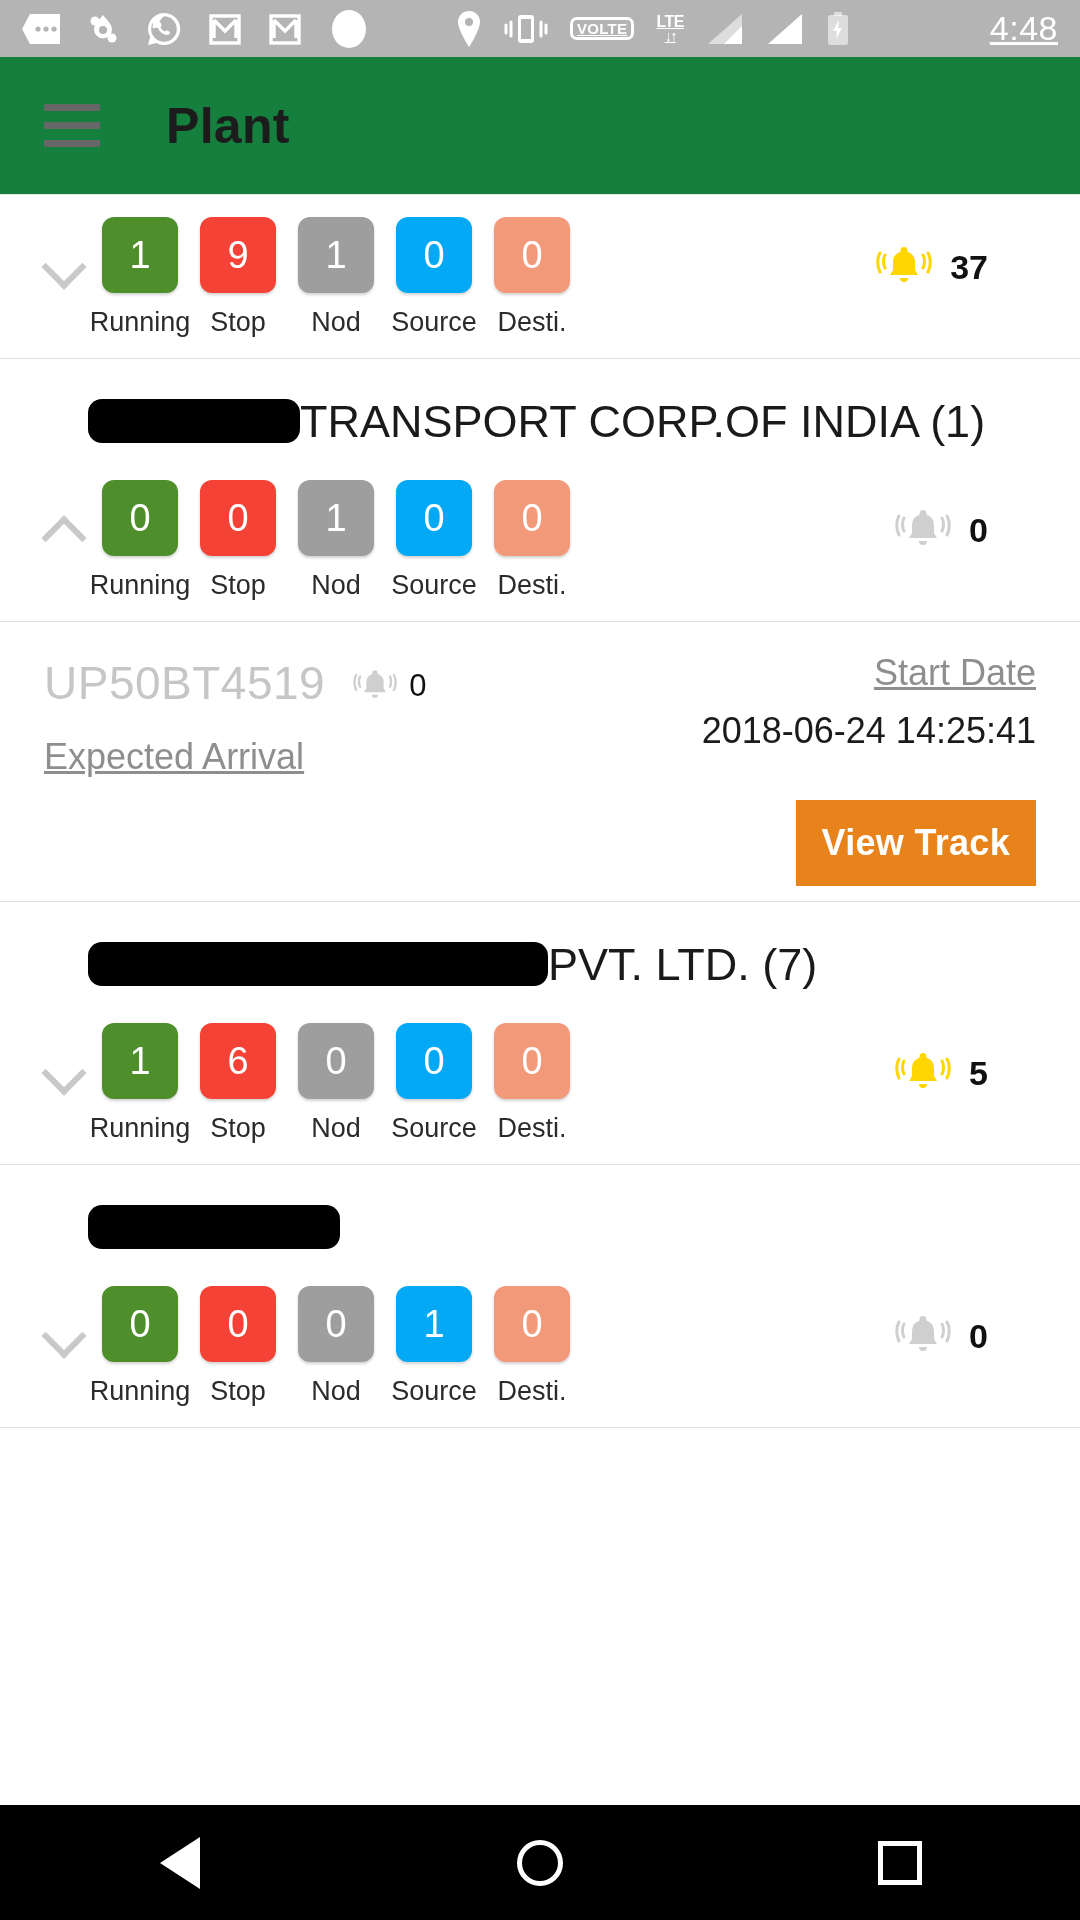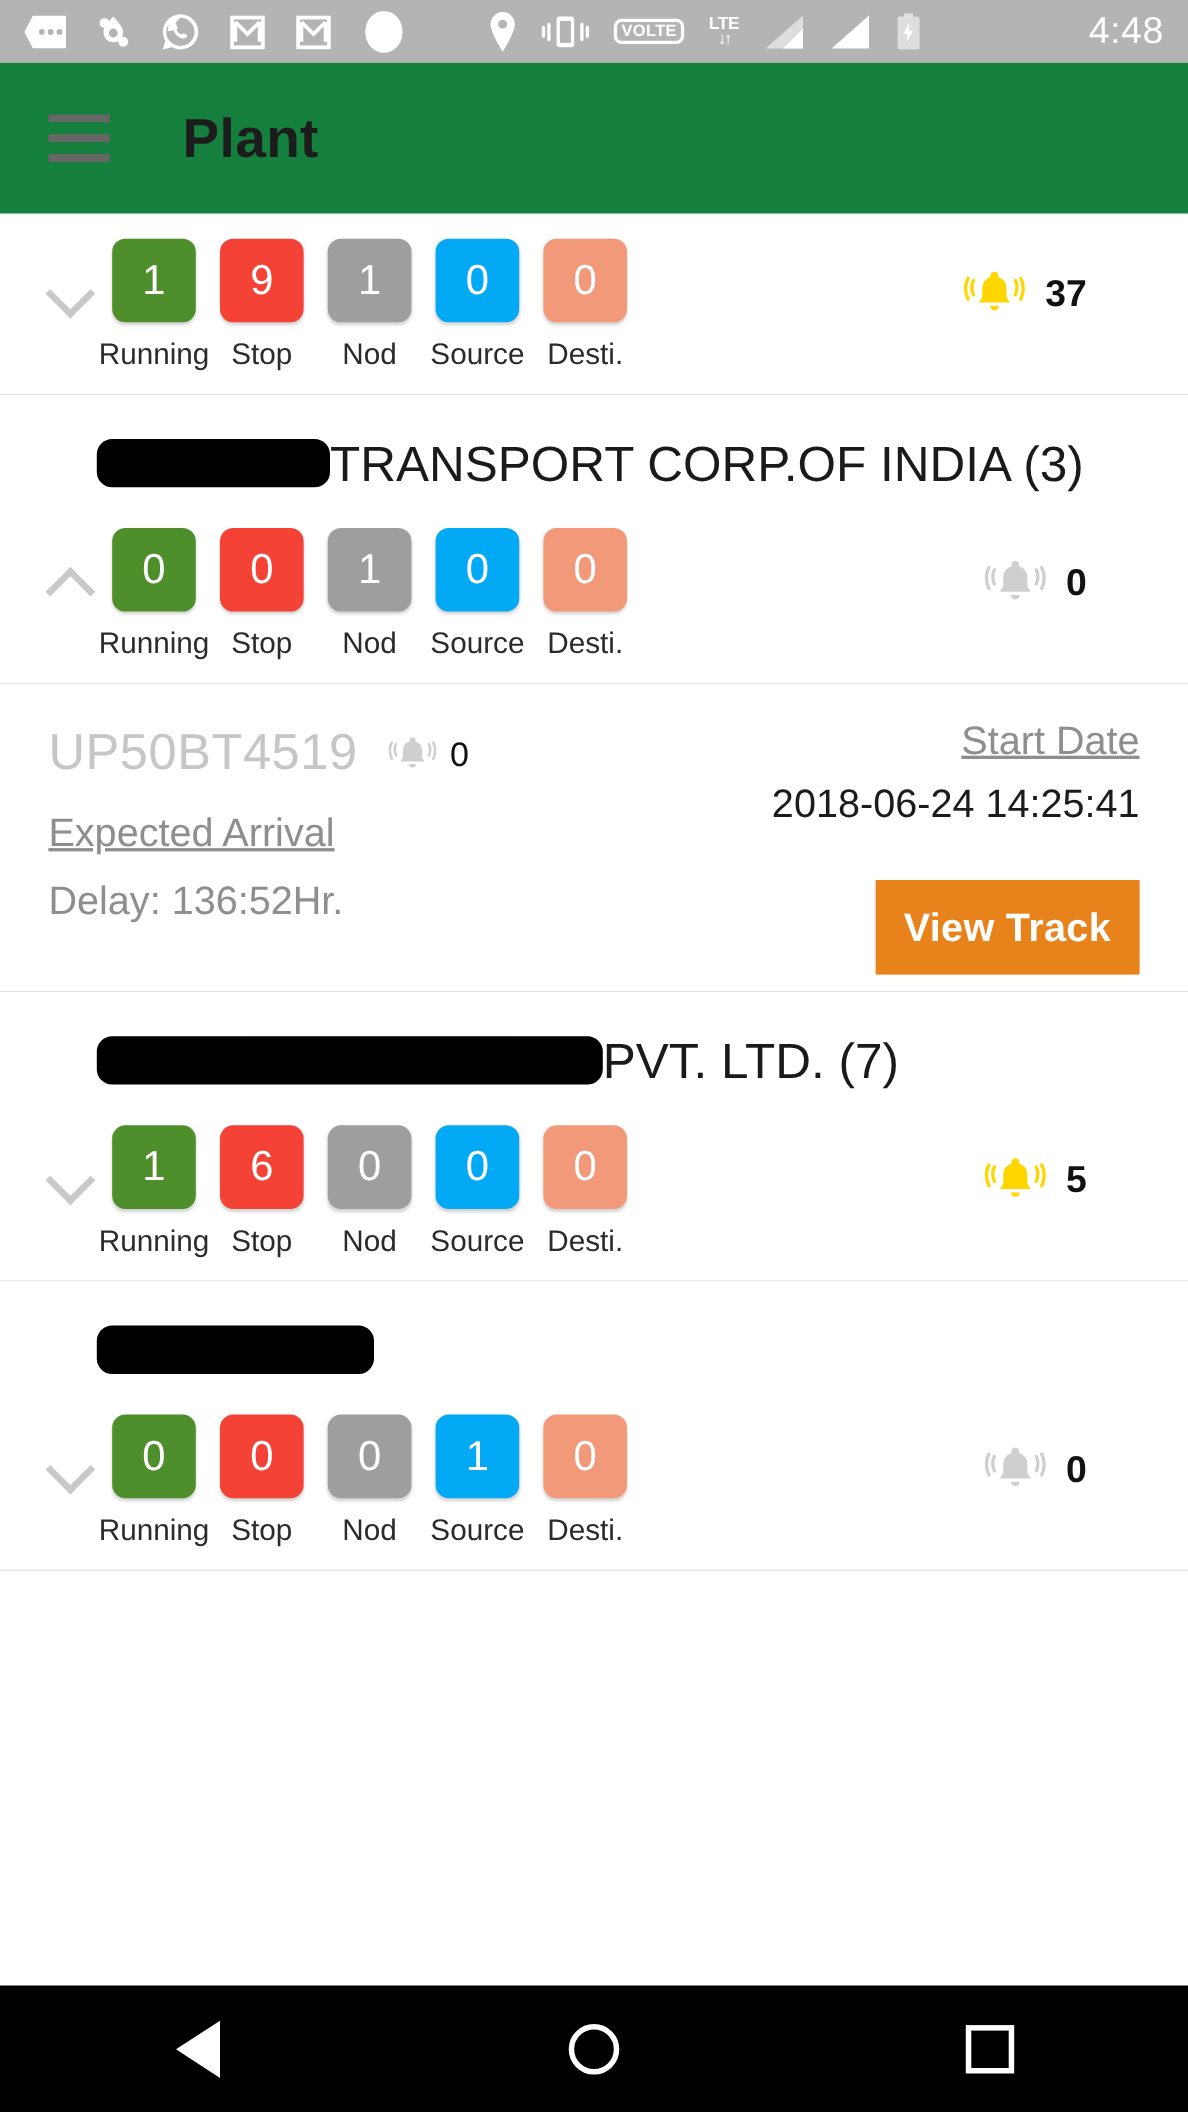--- a/index.html
+++ b/index.html
@@ -7,21 +7,21 @@
   body {
     font-family:"Liberation Sans", sans-serif;
     background:#ffffff;
     overflow:hidden;
     position:relative;
   }
 
   
   .statusbar{
     height:57px; background:#b4b4b4; color:#ffffff;
-    display:flex; align-items:center; padding:0 22px; gap:0px;
+    display:flex; align-items:center; padding:0 22px; gap:12px;text-decoration:underline;
   }
   .sb-left{ display:flex; align-items:center; gap:26px; flex:0 0 auto; }
   .sb-mid{ display:flex; align-items:center; gap:22px; margin-left:74px; }
   .sb-right{ margin-left:auto; display:flex; align-items:center; gap:14px; }
   .sb-icon{ display:block; }
   .sb-clock{ font-size:34px; font-weight:400; letter-spacing:.5px; color:#fff; }
   .volte-box{
     border:3px solid #fff; border-radius:7px; padding:1px 4px;
     font-size:15px; font-weight:700; letter-spacing:.3px; line-height:1;
   }
@@ -223,21 +223,21 @@
           <path d="M28 8a3.5 3.5 0 0 1 3.5 3.5v1.3A11 11 0 0 1 39 23v8l3 5H14l3-5v-8a11 11 0 0 1 7.5-10.2v-1.3A3.5 3.5 0 0 1 28 8z" fill="#ffd600"></path>
           <path d="M24 39a4 4 0 0 0 8 0z" fill="#ffd600"></path>
           <path d="M9 16c-2 3-2 9 0 13M4 14c-3 5-3 13 0 19M47 16c2 3 2 9 0 13M52 14c3 5 3 13 0 19" stroke="#ffd600" stroke-width="3" fill="none" stroke-linecap="round"></path>
         </svg>
         <div class="alert-count">37</div>
       </div>
     </div>
   </div>
 
   <div class="card">
-    <div class="group-title"><span class="redact" style="width:212px"></span><span>TRANSPORT CORP.OF INDIA (3)</span></div>
+    <div class="group-title"><span class="redact" style="width:212px"></span><span>TRANSPORT CORP.OF INDIA (1)</span></div>
     <div class="stats-row">
       <div class="chev up"></div>
       <div class="badges">
         <div class="badge-col">
           <div class="badge" style="background:#4e8f2b">0</div>
           <div class="badge-label">Running</div>
         </div>
         <div class="badge-col">
           <div class="badge" style="background:#f44336">0</div>
           <div class="badge-label">Stop</div>
@@ -274,21 +274,20 @@
           <path d="M28 8a3.5 3.5 0 0 1 3.5 3.5v1.3A11 11 0 0 1 39 23v8l3 5H14l3-5v-8a11 11 0 0 1 7.5-10.2v-1.3A3.5 3.5 0 0 1 28 8z" fill="#cfcfcf"></path>
           <path d="M24 39a4 4 0 0 0 8 0z" fill="#cfcfcf"></path>
           <path d="M9 16c-2 3-2 9 0 13M4 14c-3 5-3 13 0 19M47 16c2 3 2 9 0 13M52 14c3 5 3 13 0 19" stroke="#cfcfcf" stroke-width="3" fill="none" stroke-linecap="round"></path>
         </svg>
         <div class="veh-alert-count">0</div>
       </div>
     </div>
 
     <div class="detail-left-block">
       <span class="lbl">Expected Arrival</span>
-      <div class="delay">Delay: 136:52Hr.</div>
     </div>
 
     <div class="detail-right">
       <div class="lbl">Start Date</div>
       <div class="val">2018-06-24 14:25:41</div>
     </div>
 
     <button class="view-track">View Track</button>
   </div>
 

